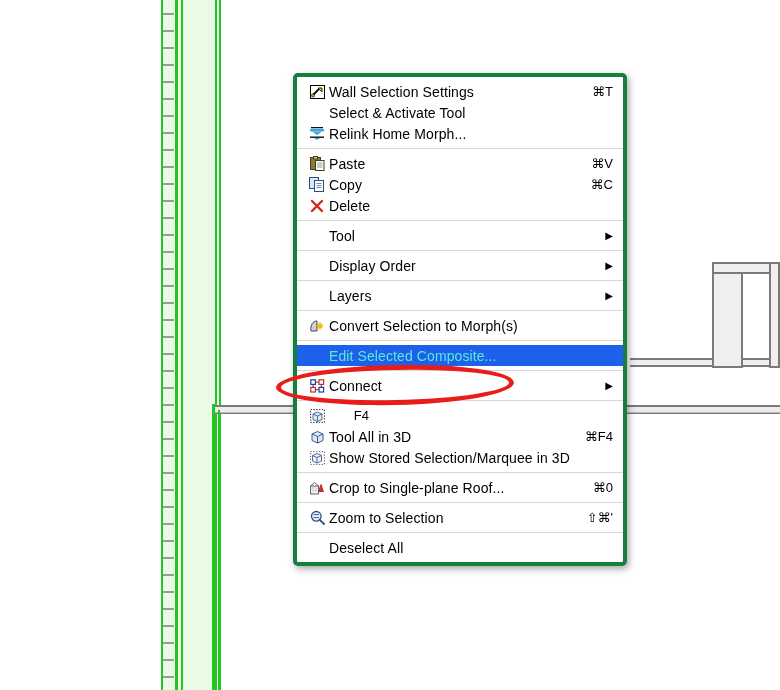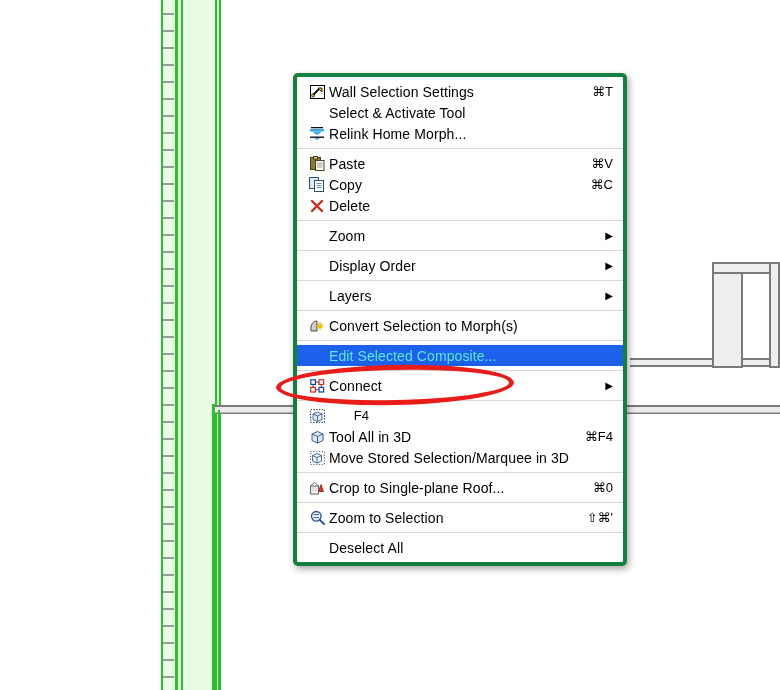--- a/index.html
+++ b/index.html
@@ -314,21 +314,21 @@
       <span class="mi-label">Delete</span>
       <span class="mi-shortcut"></span>
     </div>
   </div>
 
   <div class="menu-sep"></div>
 
   <div class="menu-group">
     <div class="menu-item">
       <span class="mi-icon blank"></span>
-      <span class="mi-label">Zoom</span>
+      <span class="mi-label">Tool</span>
       <span class="mi-arrow">▶</span>
     </div>
   </div>
 
   <div class="menu-sep"></div>
 
   <div class="menu-group">
     <div class="menu-item">
       <span class="mi-icon blank"></span>
       <span class="mi-label">Display Order</span>
@@ -415,21 +415,21 @@
     </div>
 
     <div class="menu-item">
       <span class="mi-icon">
         <svg class="icn" width="15" height="14" viewBox="0 0 15 14">
           <rect x="0.6" y="0.6" width="13.8" height="12.8" fill="none" stroke="#555" stroke-width="1" stroke-dasharray="1.2 1.6"></rect>
           <path d="M2.5 4.5 L7 2.5 L11.5 4.5 L11.5 10 L7 12 L2.5 10 Z" fill="#eef3f9" stroke="#3a5f8f" stroke-width="0.9"></path>
           <path d="M2.5 4.5 L7 6.5 L11.5 4.5 M7 6.5 L7 12" stroke="#3a5f8f" stroke-width="0.9" fill="none"></path>
         </svg>
       </span>
-      <span class="mi-label">Move Stored Selection/Marquee in 3D</span>
+      <span class="mi-label">Show Stored Selection/Marquee in 3D</span>
       <span class="mi-shortcut"></span>
     </div>
   </div>
 
   <div class="menu-sep"></div>
 
   <div class="menu-group">
     <div class="menu-item">
       <span class="mi-icon">
         <svg class="icn" width="15" height="14" viewBox="0 0 15 14">

